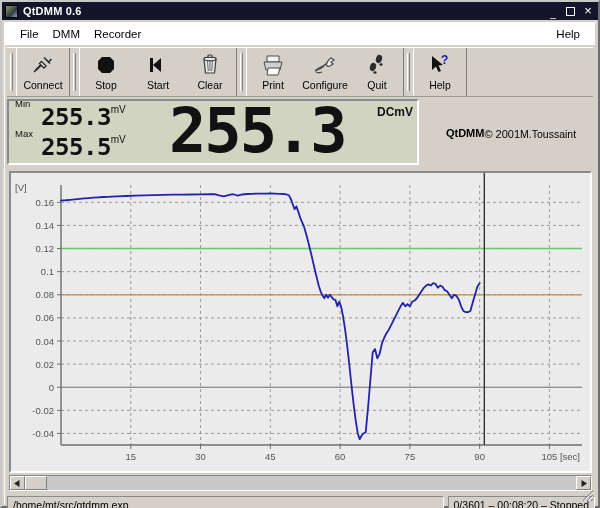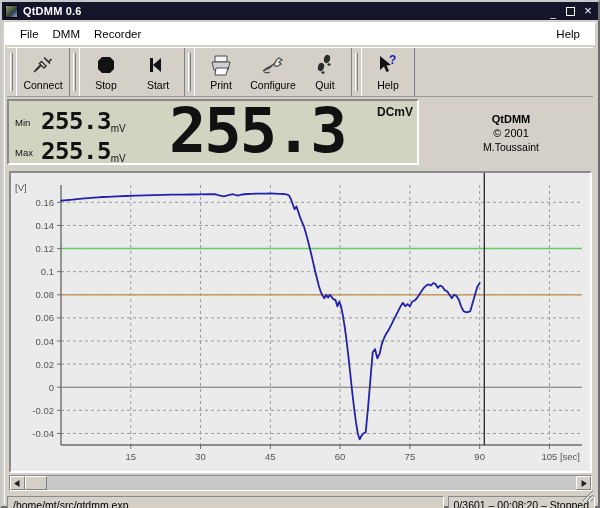--- a/index.html
+++ b/index.html
@@ -154,21 +154,21 @@
     border: 2px solid;
     border-color: #8a8a8a #ffffff #ffffff #8a8a8a;
     box-sizing: border-box;
     position: relative;
     overflow: hidden;
   }
   .minmax {
     position: absolute; left: 6px; top: 3px;
     width: 150px;
   }
-  .mm-row { display: flex; align-items: flex-end; height: 30px; }
+  .mm-row { display: flex; align-items: flex-start; height: 30px; }
   .mm-tag {
     font-size: 9.5px; color: #111;
     width: 26px;
     position: relative; top: -6px;
   }
   .mm-val {
     font-family: "DejaVu Sans Mono", monospace;
     font-size: 23px;
     font-weight: bold;
     color: #111;
@@ -191,21 +191,21 @@
     width: 34px;
     height: 58px;
     display: flex; flex-direction: row; justify-content: space-between;
     align-items: flex-start;
   }
   .big-units .u {
     font-size: 12px; font-weight: bold; color: #111;
   }
   .credits {
     flex: 1 1 auto;
-    display: flex; flex-direction: column;
+    display: flex; 
     align-items: center; justify-content: center;
     padding-left: 10px;
   }
   .credits .c1 { font-size: 11px; font-weight: bold; color: #000; }
   .credits .c2 { font-size: 11px; color: #000; margin-top: 2px; }
   .credits .c3 { font-size: 10.5px; color: #000; margin-top: 2px; }
 
   
   .graph-box {
     position: absolute; left: 4px; top: 148px;
@@ -341,20 +341,35 @@
           <span class="lbl">Stop</span>
         </div>
         <div class="tb-btn">
           <span class="glyph">
             <svg width="22" height="20" viewBox="0 0 22 20">
               <path d="M14 3 L6 10 L14 17 Z" fill="#111"></path>
               <rect x="3" y="3" width="3" height="14" fill="#111"></rect>
             </svg>
           </span>
           <span class="lbl">Start</span>
+        </div>
+        <div class="tb-btn">
+          <span class="glyph">
+            <svg width="20" height="22" viewBox="0 0 20 22">
+              <g stroke="#3a3a3a" stroke-width="1.2" fill="#e8e8e8">
+                <path d="M4 5 L5.5 19 L14.5 19 L16 5 Z"></path>
+                <ellipse cx="10" cy="5" rx="6" ry="1.8"></ellipse>
+                <rect x="8" y="1" width="4" height="2.4" rx="1"></rect>
+              </g>
+              <g stroke="#6a6a6a" stroke-width="1" fill="none">
+                <path d="M7.5 7 L8.3 17 M10 7 L10 17 M12.5 7 L11.7 17"></path>
+              </g>
+            </svg>
+          </span>
+          <span class="lbl">Clear</span>
         </div>
       </div>
 
       <div class="tb-handle">
           <i></i>
         </div>
       <div class="tb-group">
         <div class="tb-btn">
           <span class="glyph">
             <svg width="24" height="22" viewBox="0 0 24 22">

